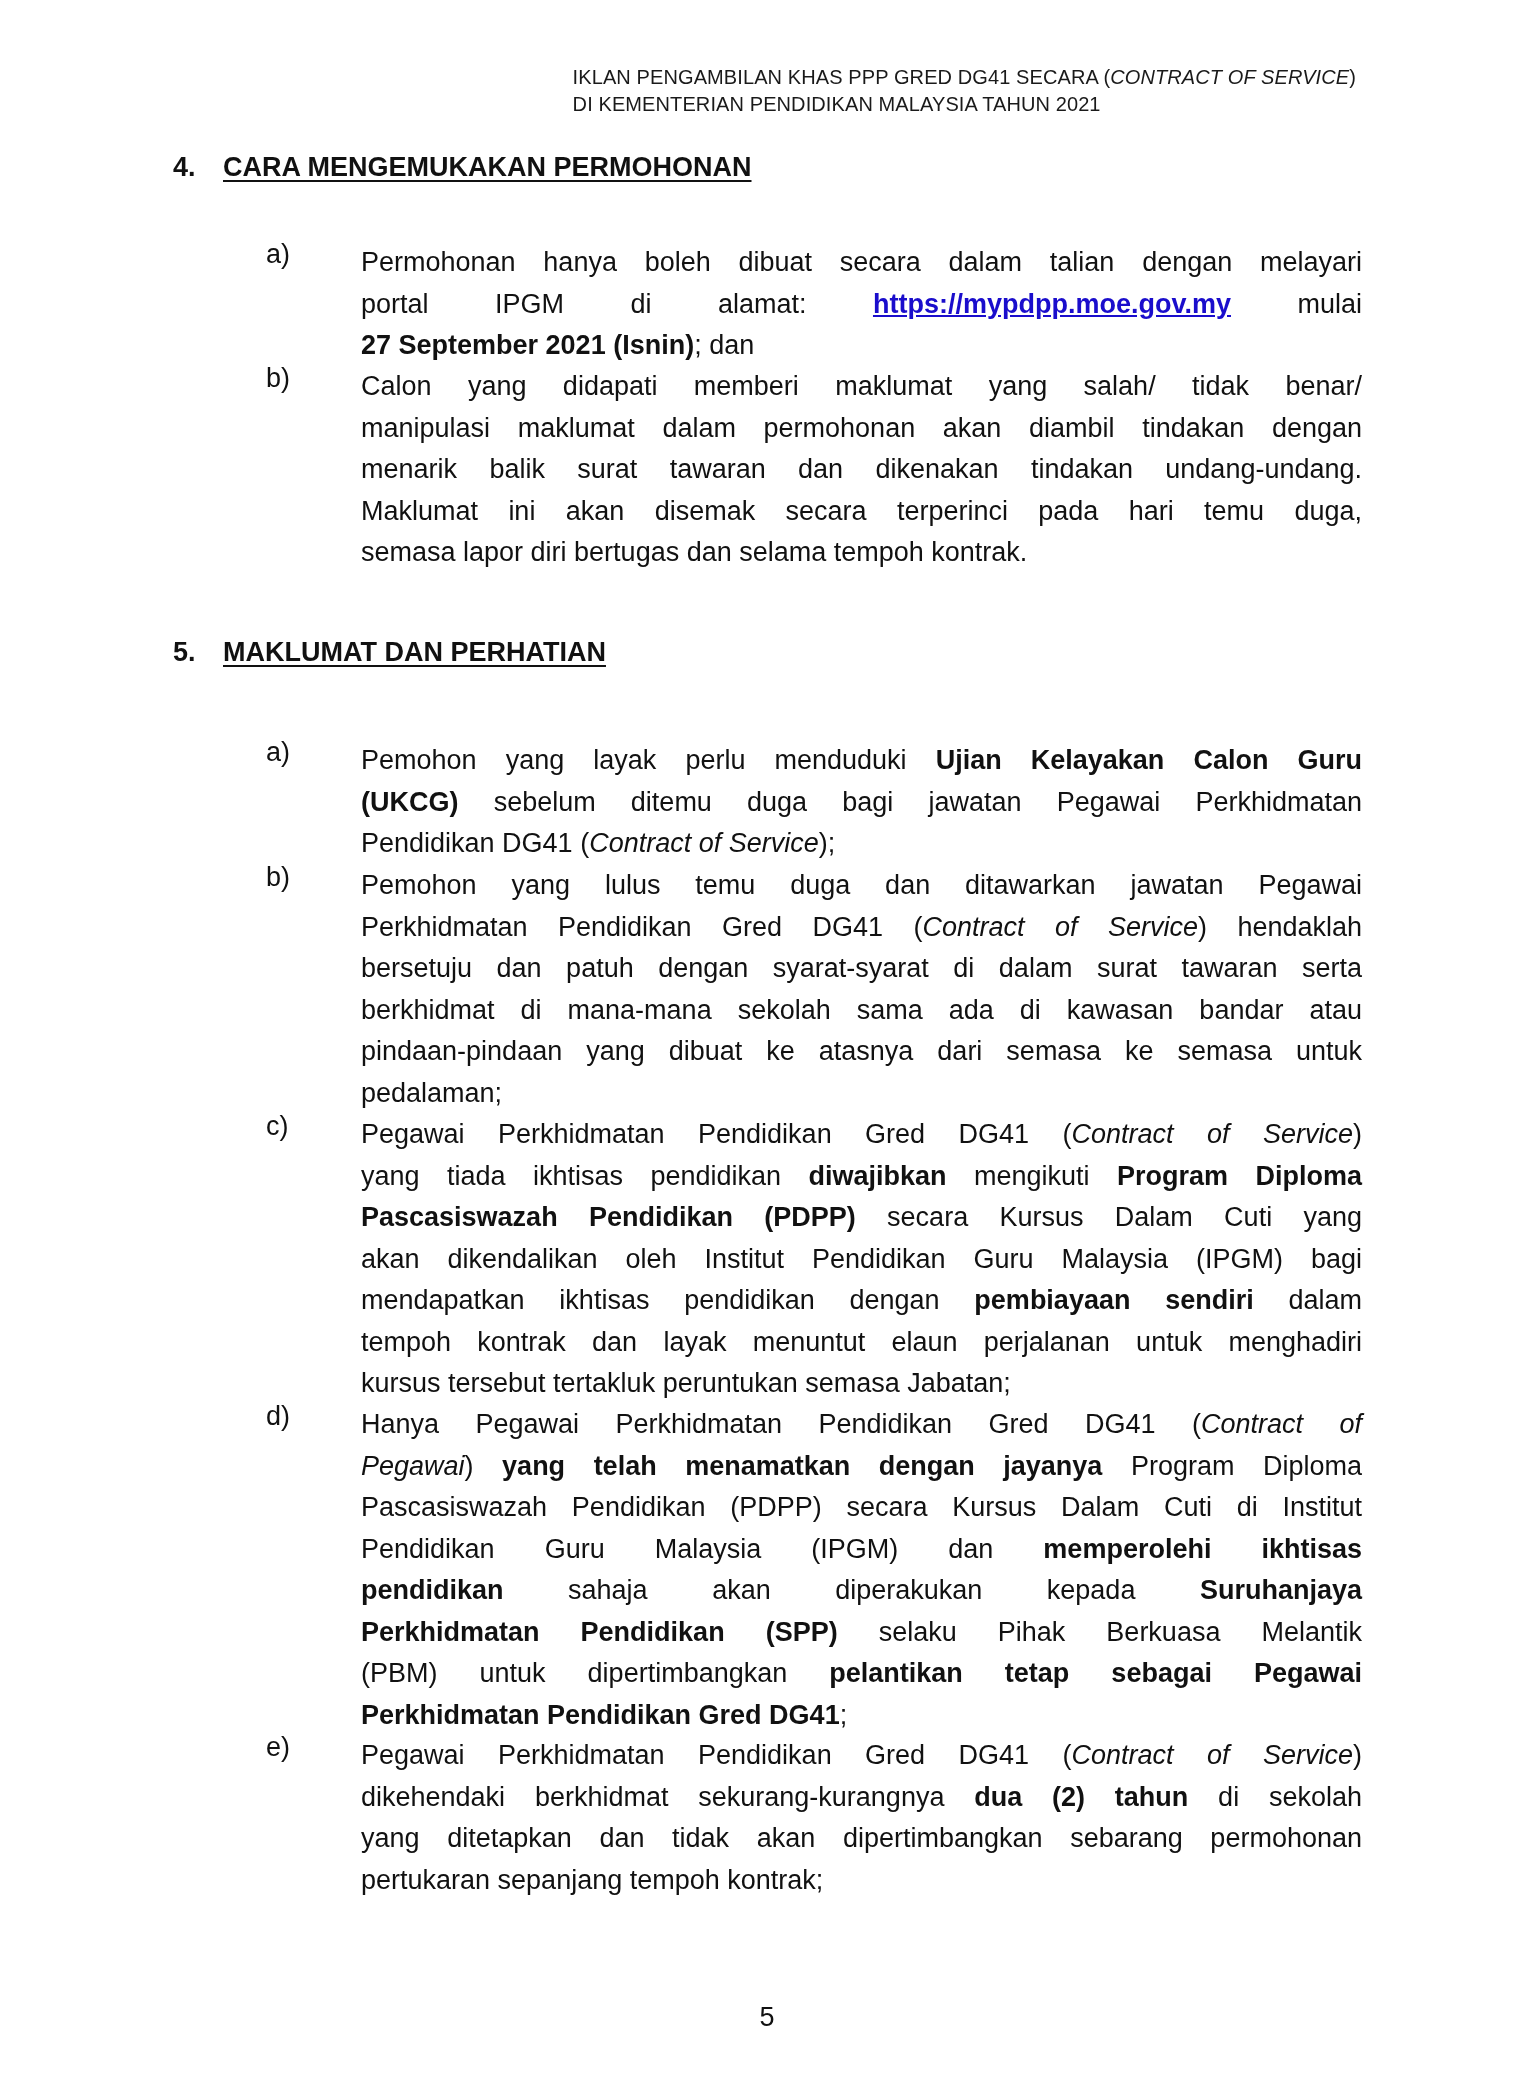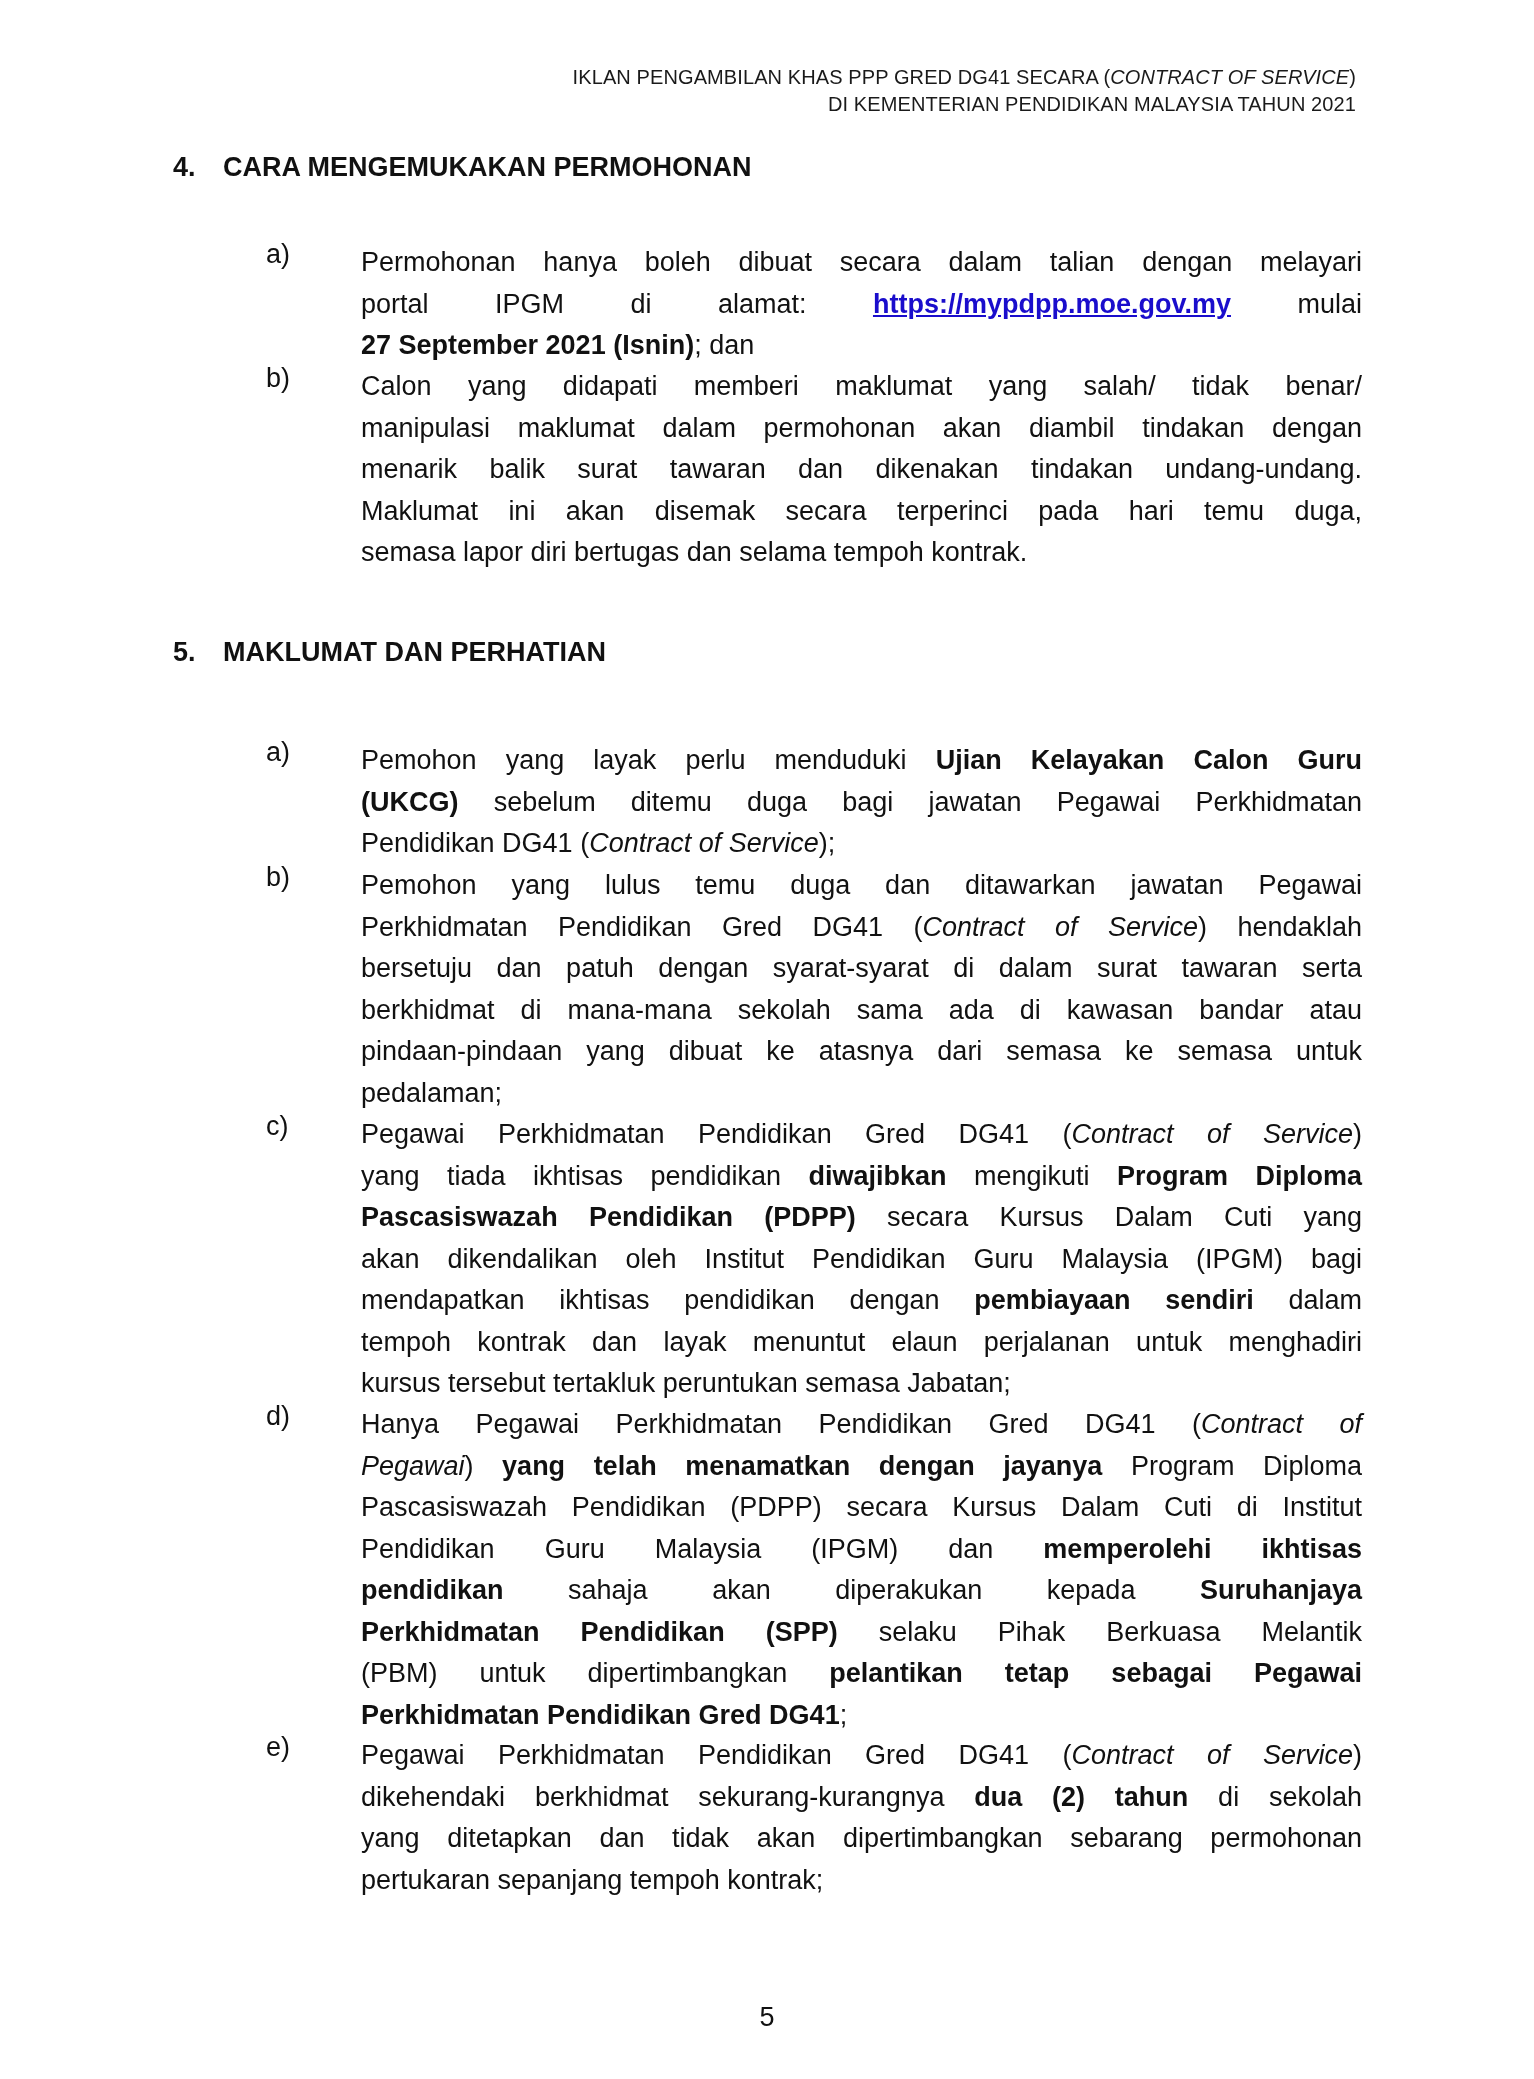--- a/index.html
+++ b/index.html
@@ -1,28 +1,28 @@
 <!DOCTYPE html>
 <html><head>
 <meta charset="utf-8">
 <style>
   html, body { margin: 0; padding: 0; background: #ffffff; }
   body {
     width: 1534px; height: 2079px; position: relative; overflow: hidden;
     font-family: "Liberation Sans", sans-serif; color: #111111;
   }
   .header {
-    position: absolute; right: 178px; top: 64px; text-align: right;
+    position: absolute; right: 178px; top: 64px; 
     font-size: 20px; line-height: 27px; letter-spacing: 0.1px; color: #1a1a1a;
   }
   .section-title {
     position: absolute; left: 173px; font-size: 27px; font-weight: bold;
   }
   .section-title .num { display: inline-block; width: 50px; }
-  .section-title .txt { text-underline-offset: 4px; text-decoration-thickness: 2px; }
+  .section-title .txt { text-decoration: underline; text-underline-offset: 4px; text-decoration-thickness: 2px; }
   .item {
     position: absolute; left: 266px; width: 1096px; font-size: 27px; line-height: 41.5px;
   }
   .item .label { position: absolute; left: 0; top: 0; }
   .item .body {
     margin-left: 95px; text-align: justify; text-align-last: left; margin-top: 8px;
   }
   .item .body .line { display: block; text-align: justify; text-align-last: justify; }
   .item .body .line.last { text-align-last: left; }
   b { font-weight: bold; }

